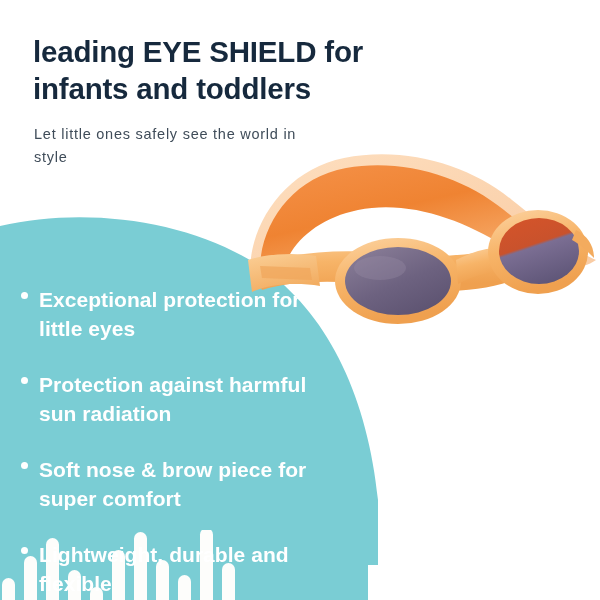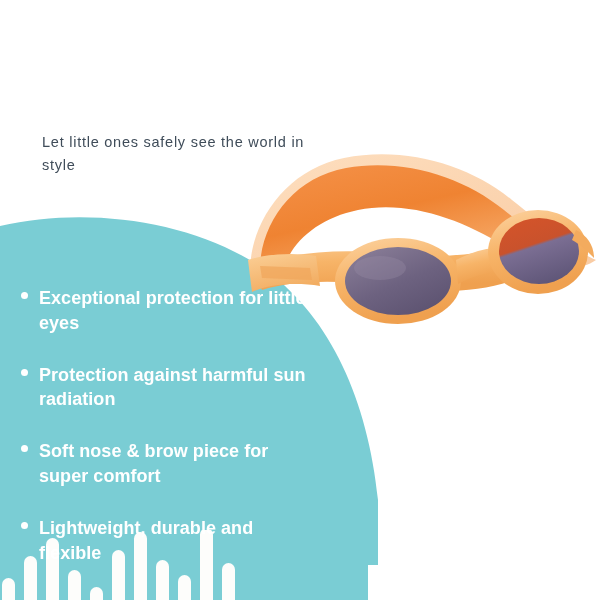--- a/index.html
+++ b/index.html
@@ -40,21 +40,21 @@
     font-weight: bold;
     line-height: 1.26;
     letter-spacing: -0.2px;
     color: #16293d;
   }
   .subtitle {
     position: absolute;
     left: 34px;
     top: 123px;
     width: 300px;
-    margin: 8px;
+    margin: 0;
     font-size: 14.5px;
     font-weight: normal;
     line-height: 1.62;
     letter-spacing: 0.75px;
     color: #3f4c59;
   }
 
   
   .bullets {
     position: absolute;
@@ -62,21 +62,21 @@
     top: 286px;
     width: 290px;
     margin: 0;
     padding: 0;
     list-style: none;
   }
   .bullet {
     position: relative;
     padding-left: 21px;
     margin-bottom: 27px;
-    font-size: 18px;
+    font-size: 21px;
     font-weight: bold;
     line-height: 1.38;
     letter-spacing: 0.05px;
     color: #ffffff;
   }
   .bullet:last-child { margin-bottom: 16px; }
   .bullet-dot {
     position: absolute;
     left: 3px;
     top: 6px;
@@ -141,20 +141,21 @@
       <rect x="90" y="57" width="13" height="21" rx="6.5"></rect>
       <rect x="112" y="20" width="13" height="58" rx="6.5"></rect>
       <rect x="134" y="2" width="13" height="76" rx="6.5"></rect>
       <rect x="156" y="30" width="13" height="48" rx="6.5"></rect>
       <rect x="178" y="45" width="13" height="33" rx="6.5"></rect>
       <rect x="200" y="-2" width="13" height="80" rx="6.5"></rect>
       <rect x="222" y="33" width="13" height="45" rx="6.5"></rect>
     </g>
   </svg>
 
+  <h1 class="headline">leading EYE SHIELD for infants and toddlers</h1>
   <p class="subtitle">Let little ones safely see the world in style</p>
 
   <ul class="bullets">
     <li class="bullet">
       <span class="bullet-dot"></span>
       <span>Exceptional protection for little eyes</span>
     </li>
     <li class="bullet">
       <span class="bullet-dot"></span>
       <span>Protection against harmful sun radiation</span>

